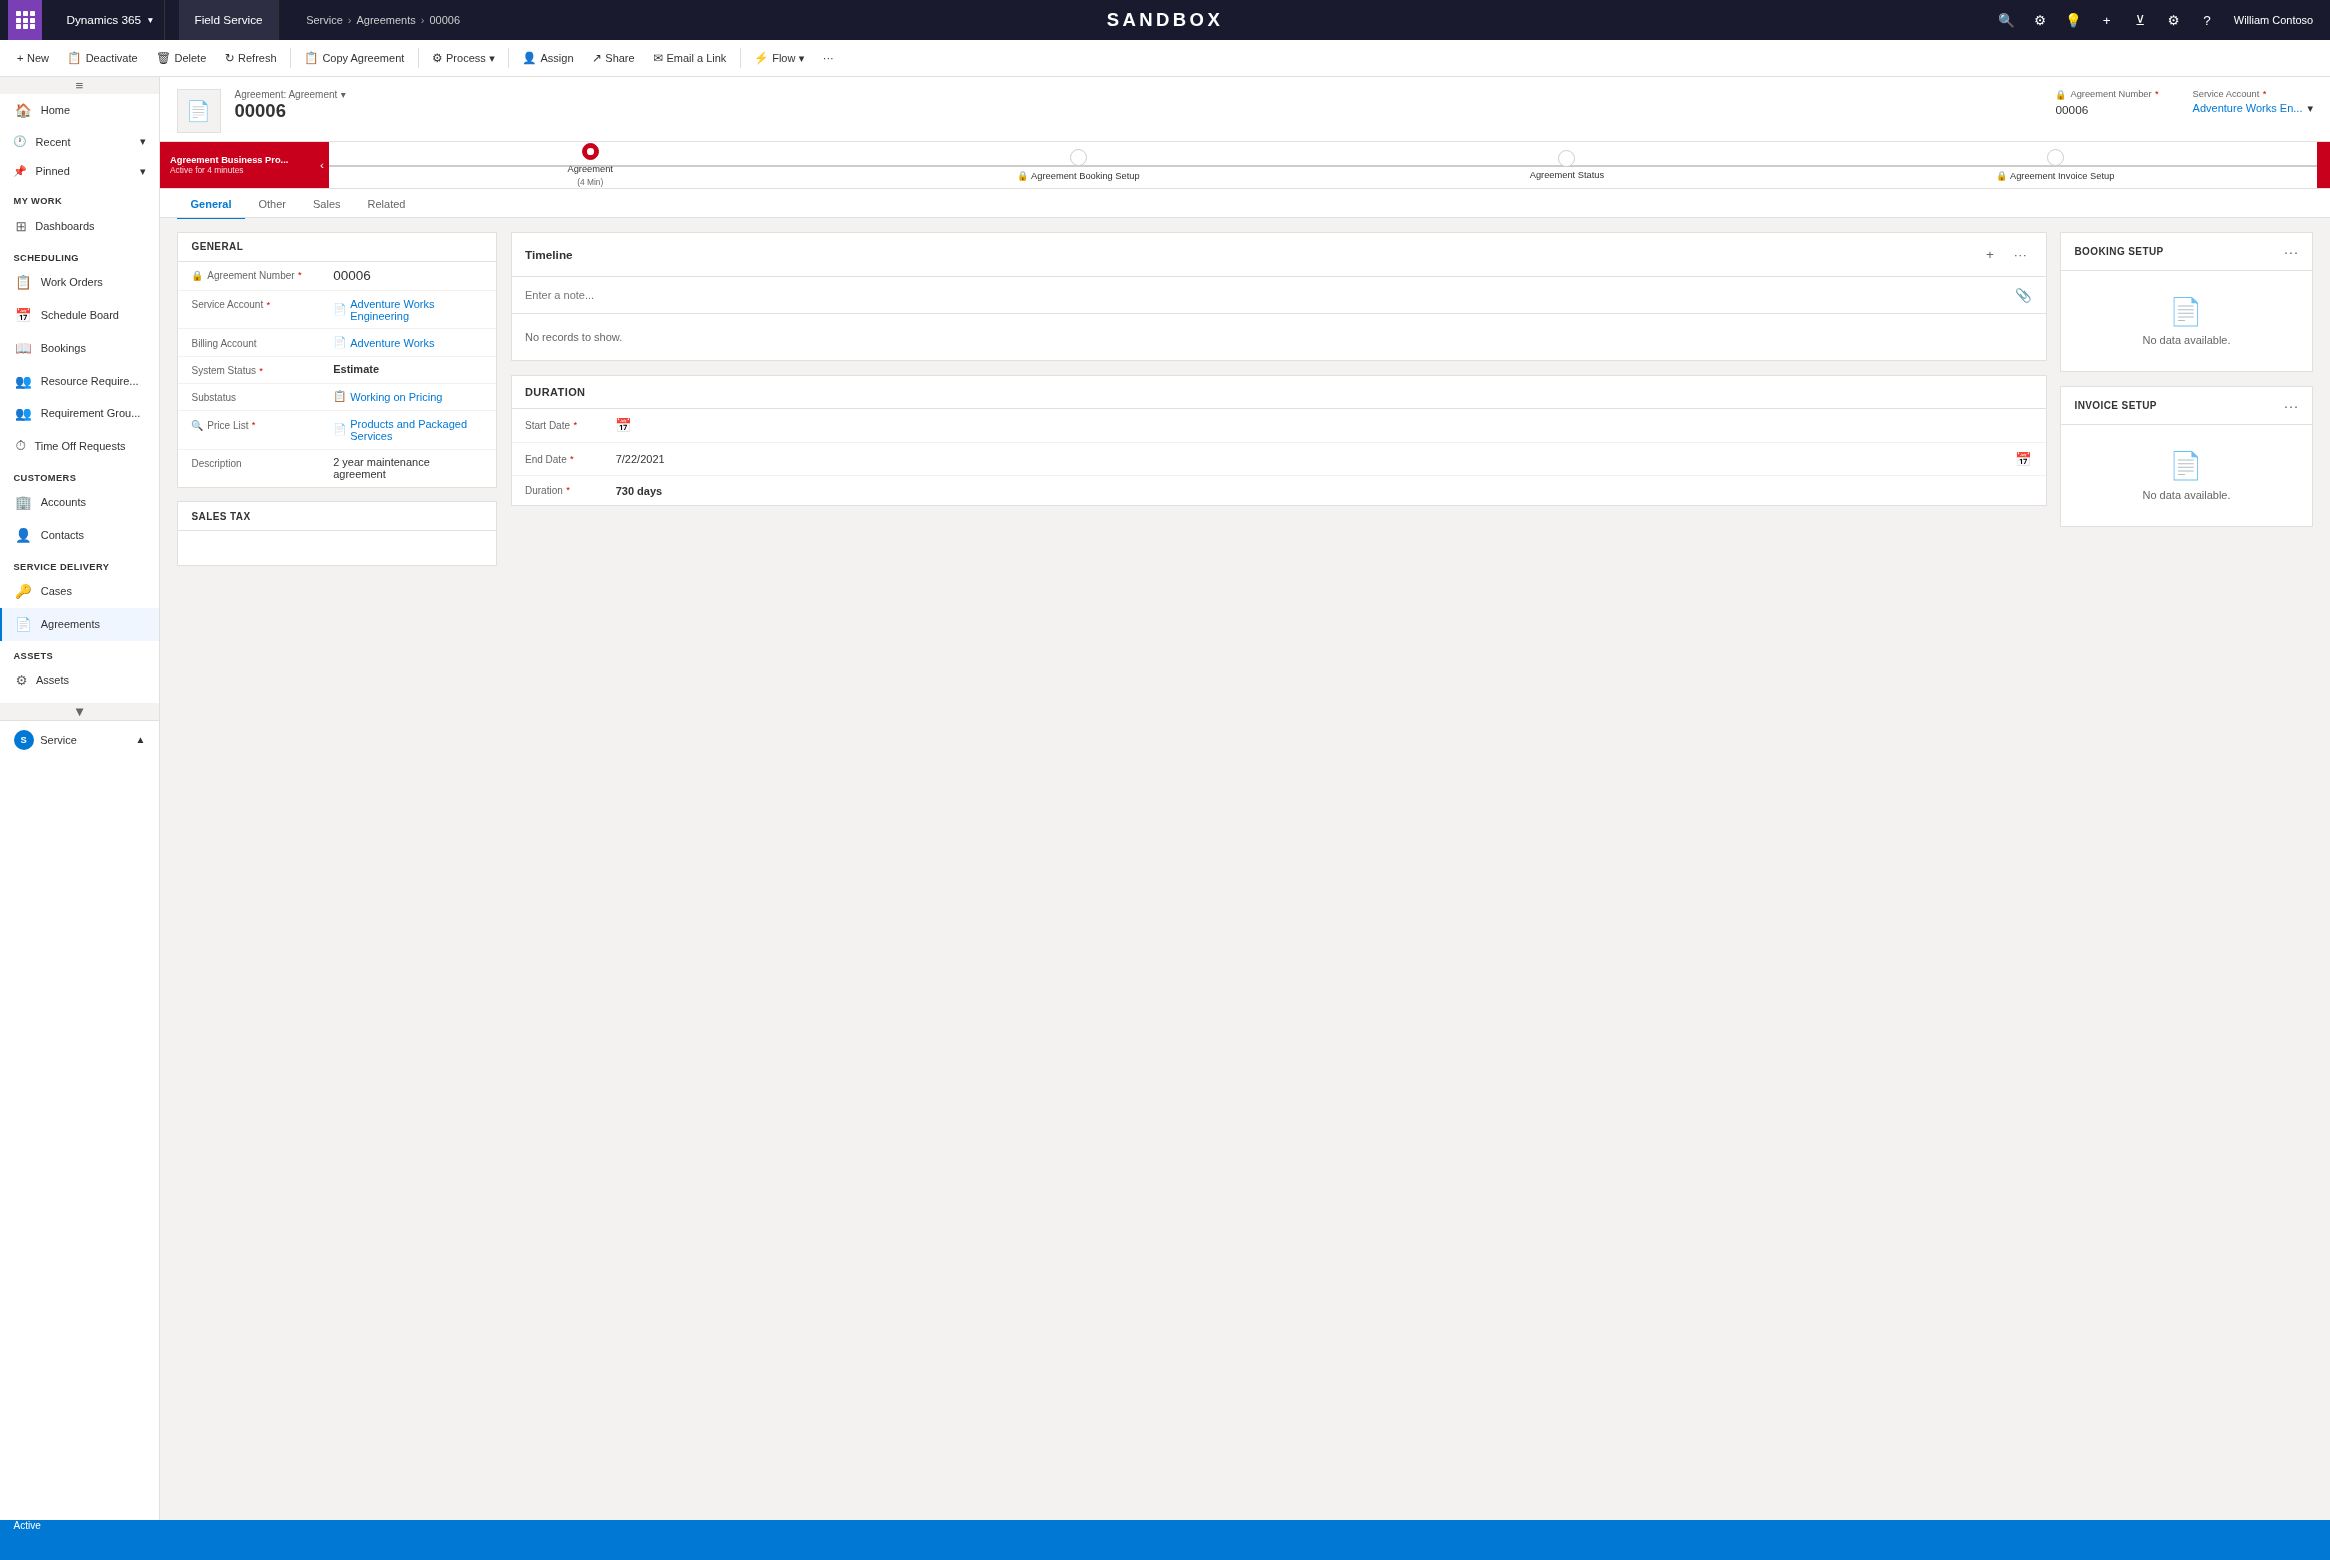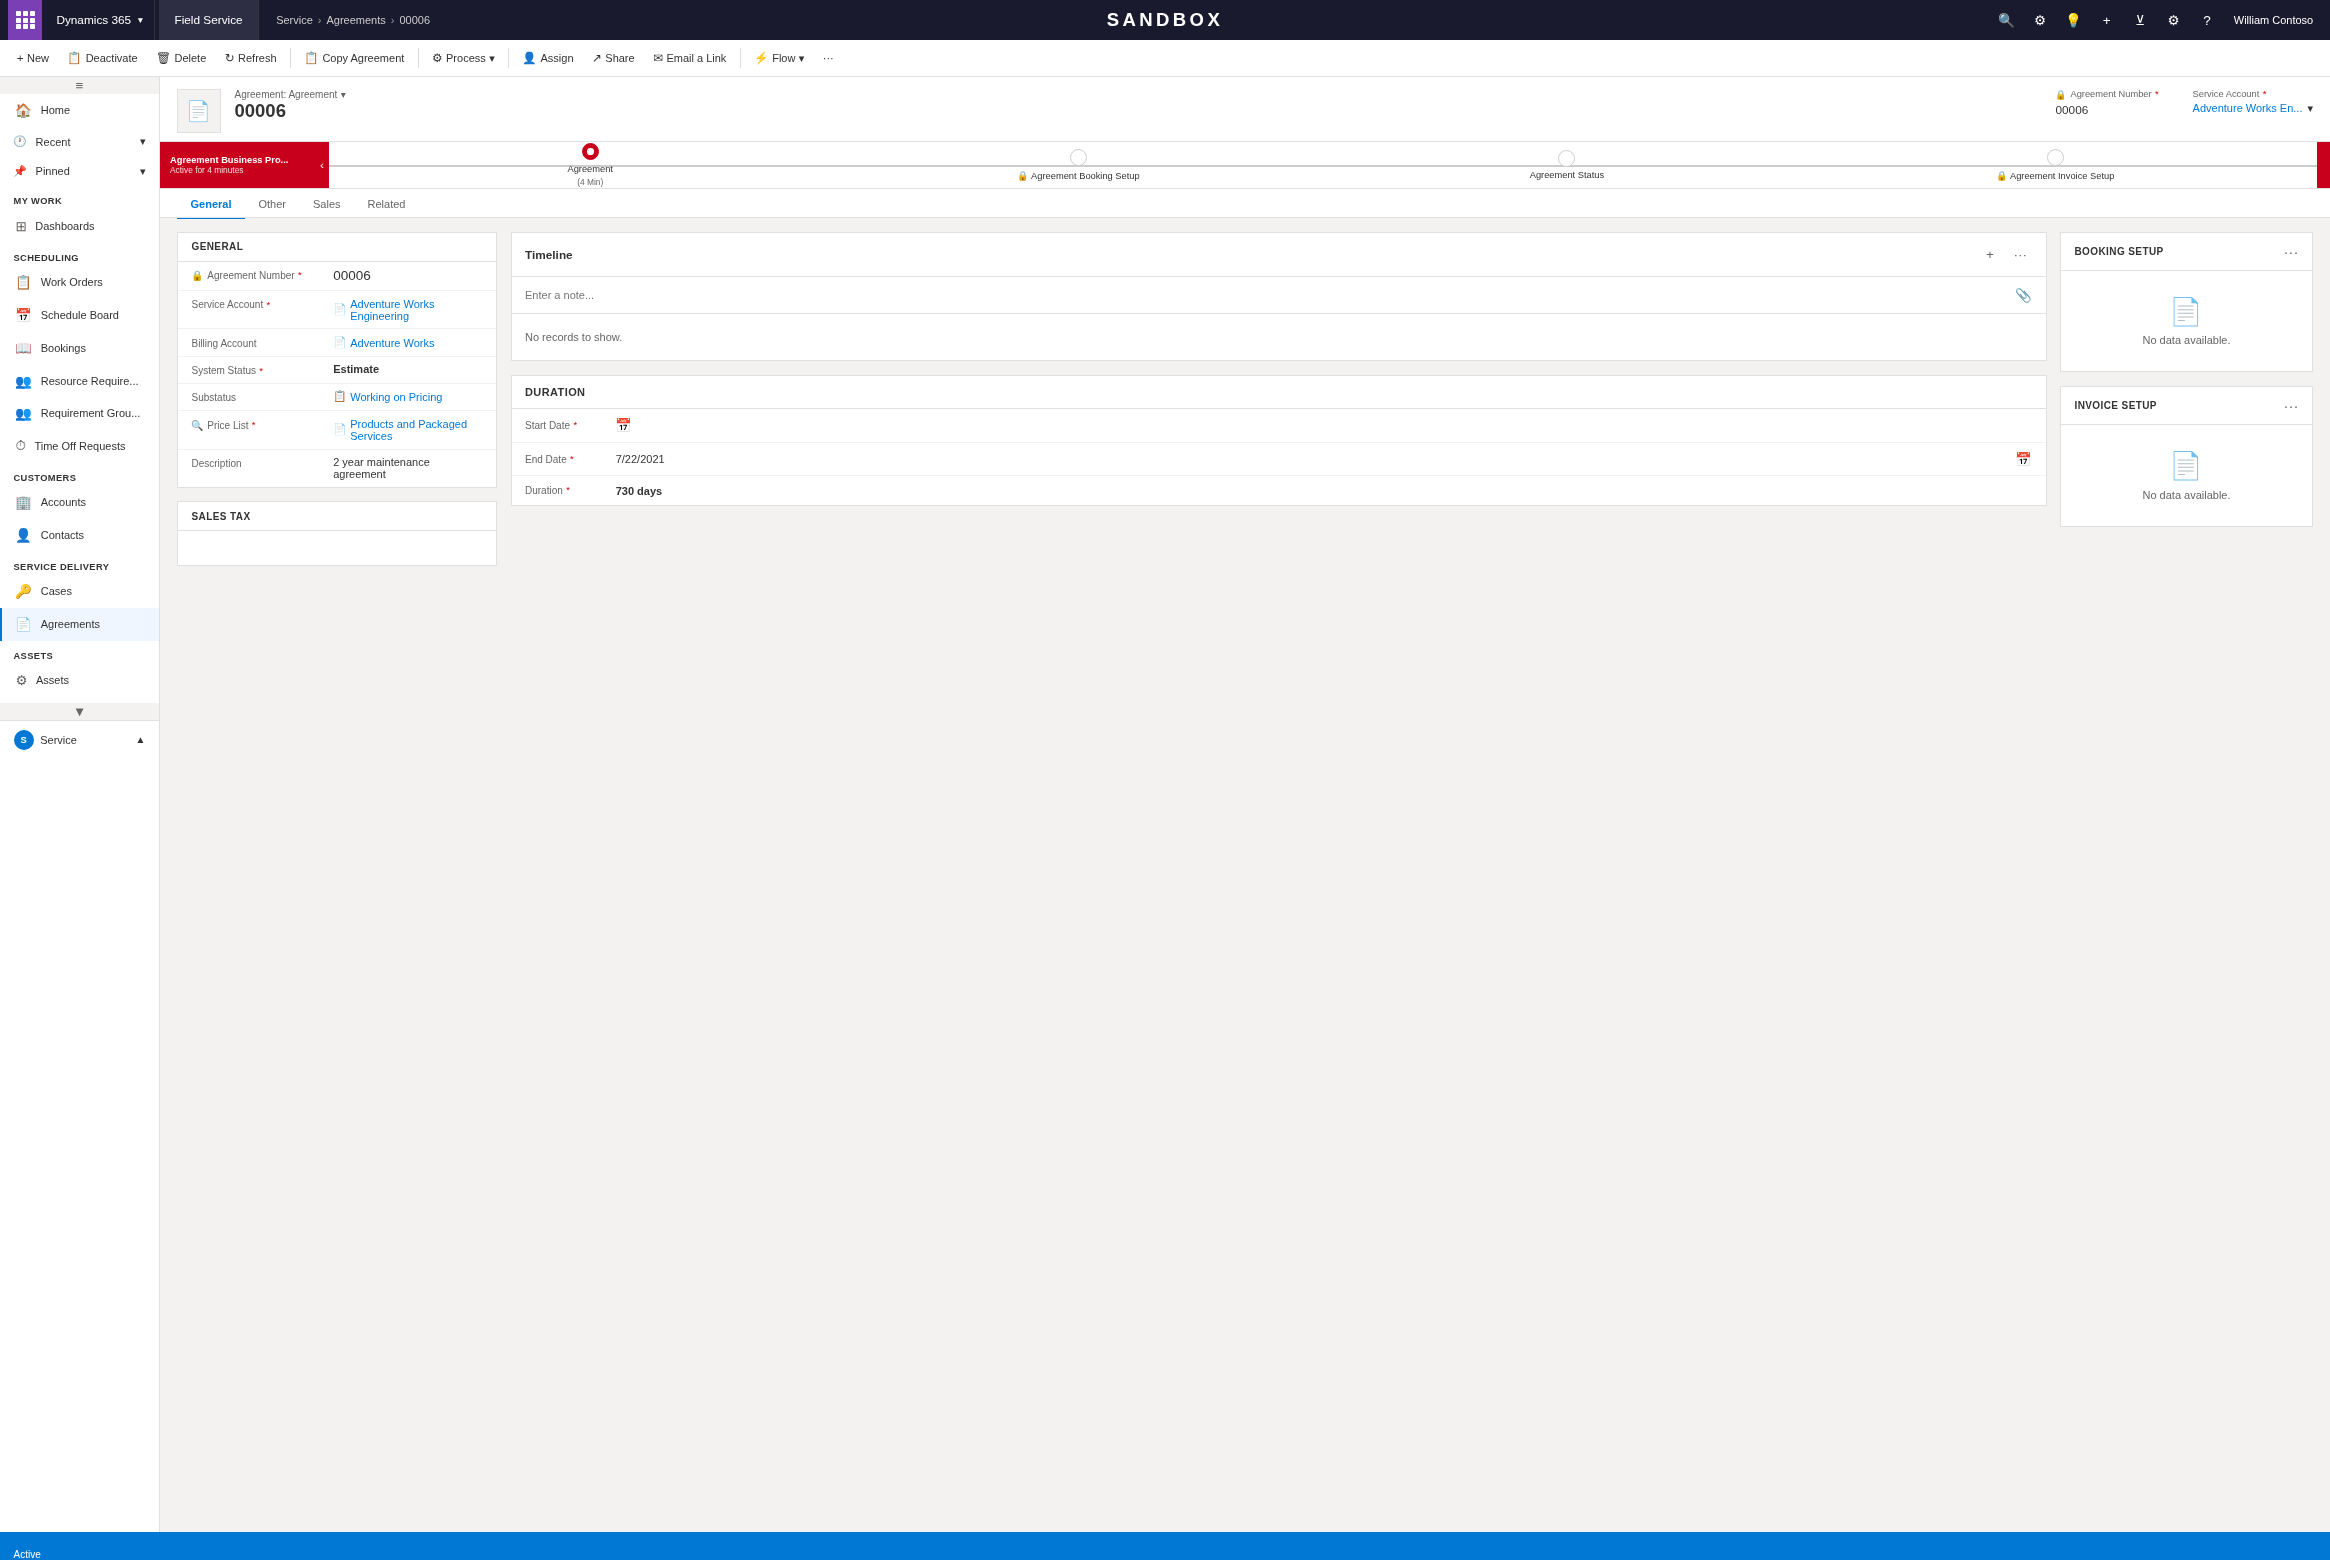--- a/index.html
+++ b/index.html
@@ -6,21 +6,21 @@
     body { font-family: 'Segoe UI', sans-serif; font-size: 11px; color: #333; background: #f3f2f1; overflow: hidden; height: 100vh; }
 
     
     .top-nav {
       display: flex;
       align-items: center;
       background: #1a1a2e;
       height: 40px;
       padding: 0 8.4px;
       color: #fff;
-      gap: 4px;
+      gap: 14px;
       position: relative;
     }
     .top-nav-waffle {
       width: 34px; height: 40px;
       display: flex; align-items: center; justify-content: center;
       background: #7b3fb5;
       cursor: pointer;
       flex-shrink: 0;
     }
     .waffle-grid { display: grid; grid-template-columns: repeat(3,5px); gap: 1.7px; }
@@ -344,23 +344,23 @@
     }
     .sales-tax-title {
       padding: 8.4px 13.5px;
       font-size: 10px; font-weight: 700; text-transform: uppercase; letter-spacing: 0.4px;
       border-bottom: 0.8px solid #e0e0e0;
     }
 
     
     .status-bar {
       position: fixed; bottom: 0; left: 0; right: 0;
-      height: 28px;
+      height: 40px;
       background: #0078d4;
-      display: flex; align-items: flex-end;
+      display: flex; align-items: flex-start;
       padding: 0 13.5px;
       font-size: 10px; color: #fff;
       z-index: 100;
     }
   </style>
 </head>
 <body>
 
 <div class="top-nav">
   <div class="top-nav-waffle">

